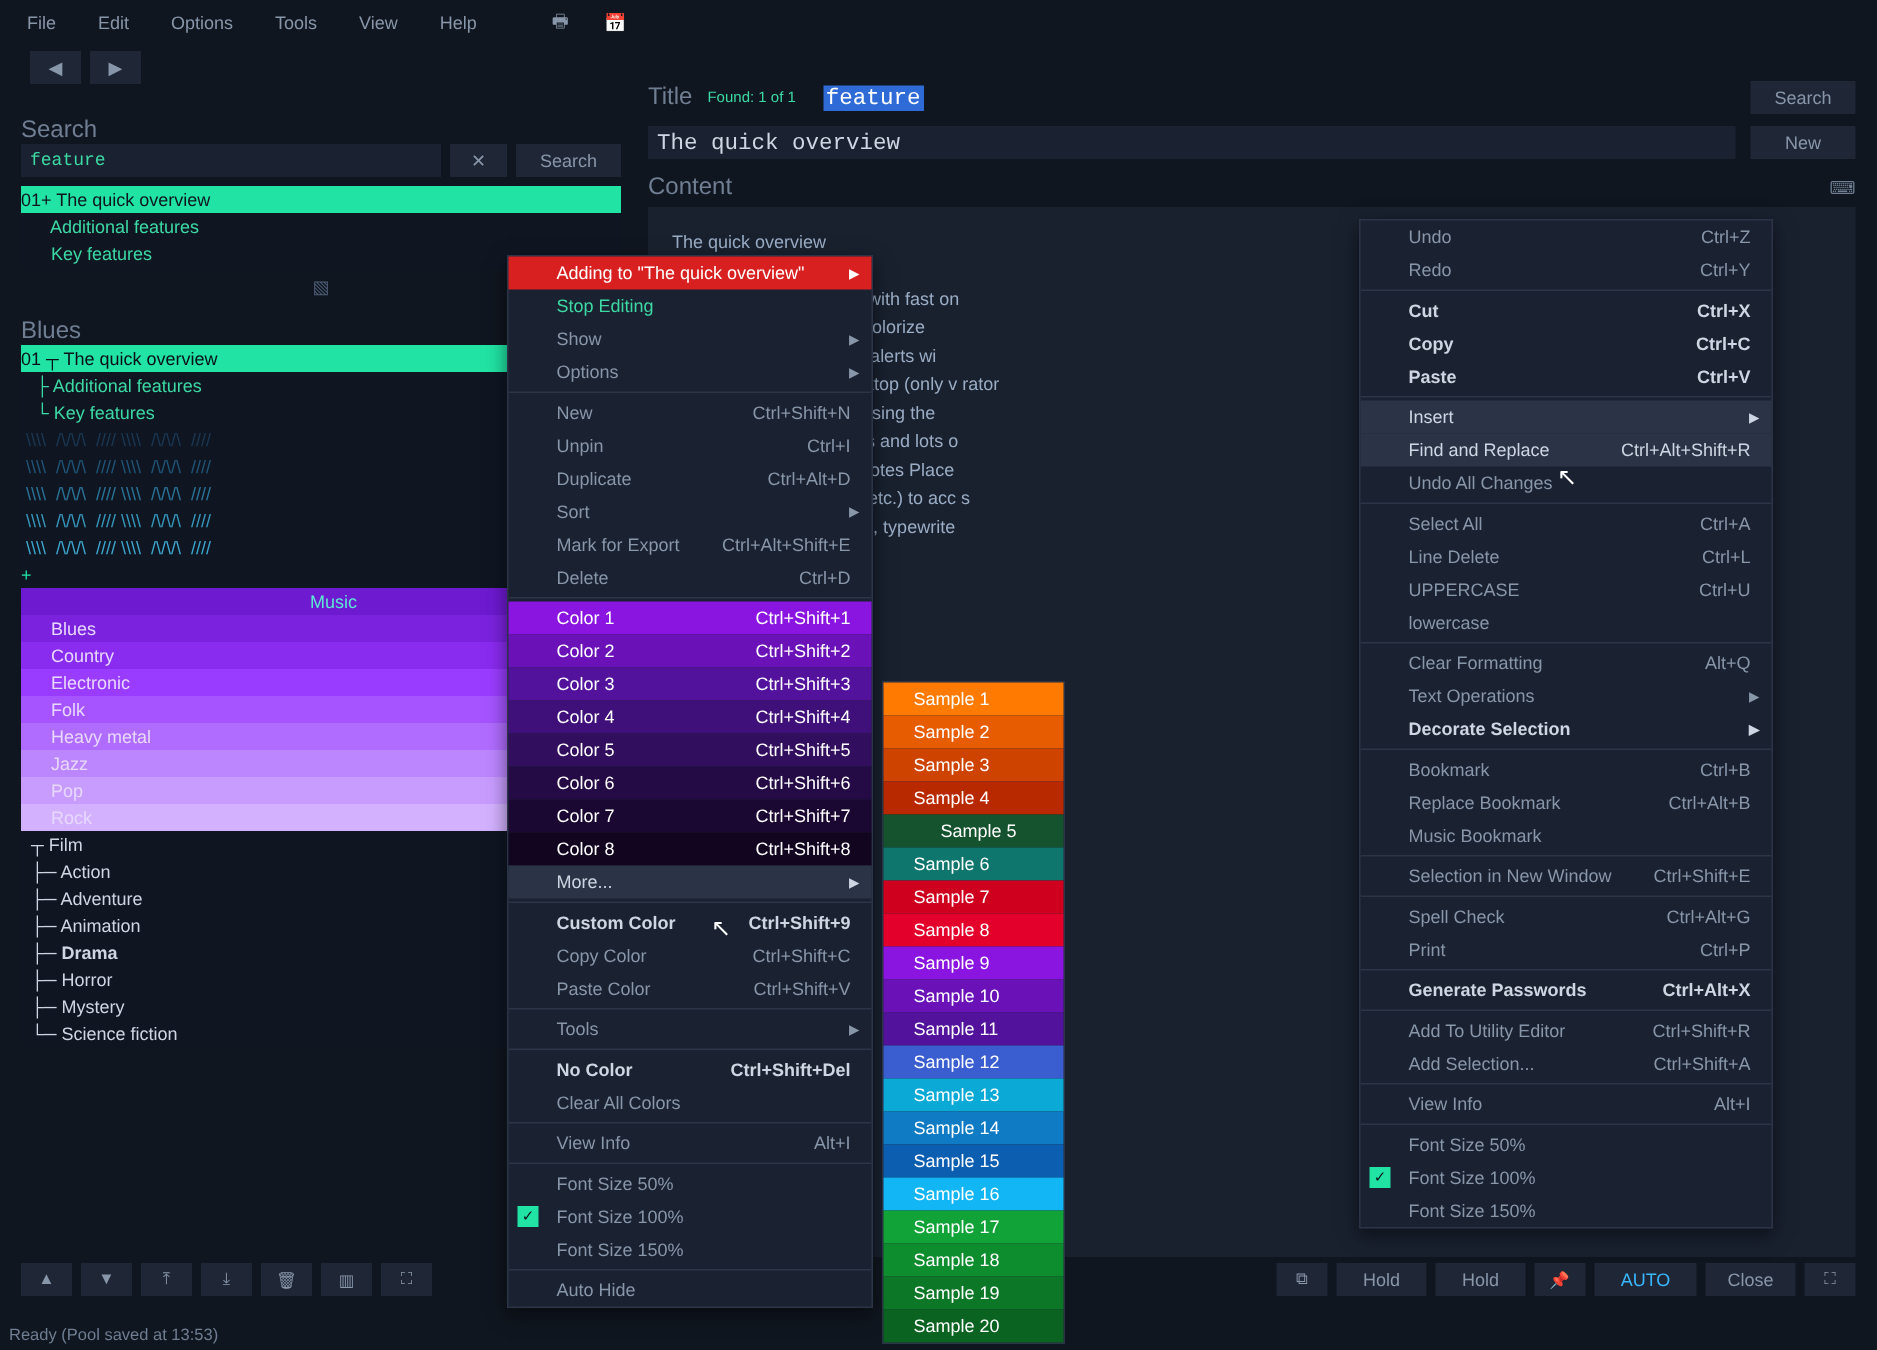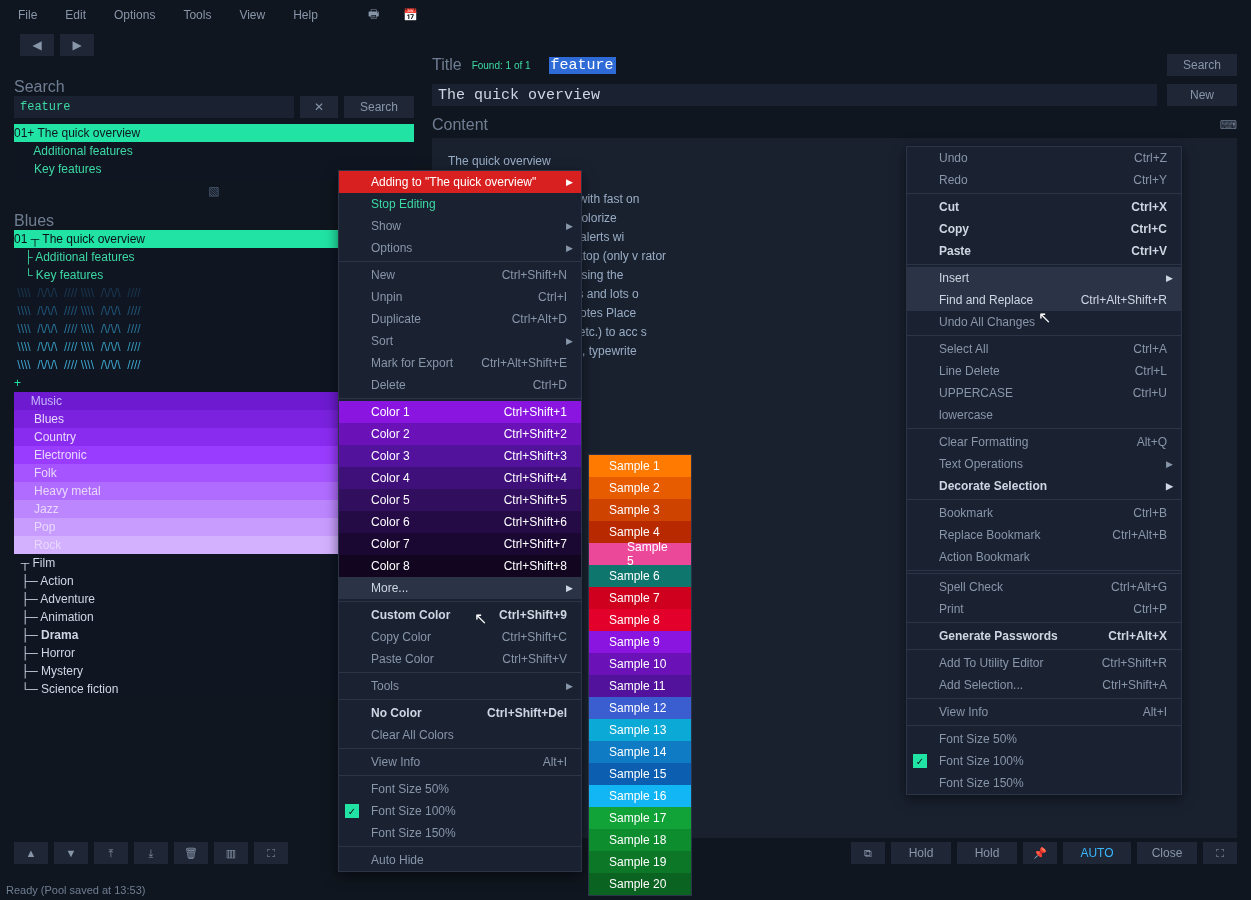--- a/index.html
+++ b/index.html
@@ -91,21 +91,21 @@
   <div class="pinned-tree" id="tree2">
       <div class="pt-line" style="background: rgb(33, 227, 163); color: rgb(11, 16, 24);">01 ┬ The quick overview</div>
       <div class="pt-line" style="color: rgb(61, 217, 164);">   ├ Additional features</div>
       <div class="pt-line" style="color: rgb(61, 217, 164);">   └ Key features</div>
       <div class="pt-line" style="color: rgb(26, 56, 84);"> \\\\  /\/\/\  //// \\\\  /\/\/\  ////</div>
       <div class="pt-line" style="color: rgb(32, 85, 119);"> \\\\  /\/\/\  //// \\\\  /\/\/\  ////</div>
       <div class="pt-line" style="color: rgb(42, 117, 153);"> \\\\  /\/\/\  //// \\\\  /\/\/\  ////</div>
       <div class="pt-line" style="color: rgb(55, 153, 190);"> \\\\  /\/\/\  //// \\\\  /\/\/\  ////</div>
       <div class="pt-line" style="color: rgb(62, 166, 207);"> \\\\  /\/\/\  //// \\\\  /\/\/\  ////</div>
       <div class="pt-line" style="color: rgb(33, 227, 163);">+</div>
-      <div class="pt-line" style="background: rgb(109, 26, 208); color: #c4b5fd;">     Music</div>
+      <div class="pt-line" style="background: rgb(109, 26, 208); color: #5eead4; text-align: center;">     Music</div>
       <div class="pt-line" style="background: rgb(122, 34, 222); color: rgb(232, 216, 255);">      Blues</div>
       <div class="pt-line" style="background: rgb(138, 43, 240); color: rgb(232, 216, 255);">      Country</div>
       <div class="pt-line" style="background: rgb(154, 60, 255); color: rgb(232, 216, 255);">      Electronic</div>
       <div class="pt-line" style="background: rgb(165, 84, 255); color: rgb(232, 216, 255);">      Folk</div>
       <div class="pt-line" style="background: rgb(176, 108, 255); color: rgb(232, 216, 255);">      Heavy metal</div>
       <div class="pt-line" style="background: rgb(188, 134, 255); color: rgb(232, 216, 255);">      Jazz</div>
       <div class="pt-line" style="background: rgb(200, 156, 255); color: rgb(232, 216, 255);">      Pop</div>
       <div class="pt-line" style="background: rgb(211, 177, 255); color: rgb(232, 216, 255);">      Rock</div>
       <div class="pt-line" style="color: rgb(207, 214, 227);">  ┬ Film</div>
       <div class="pt-line" style="color: rgb(207, 214, 227);">  ├─ Action</div>
@@ -289,26 +289,26 @@
     </div>
     <div class="row">
       <span>Font Size 150%</span>
     </div>
     <div class="sep"></div>
     <div class="row">
       <span>Auto Hide</span>
     </div>
   </div>
 
-<div class="sample-menu" id="samples" style="left:588px; top:454px; width:104px;">
+<div class="sample-menu" id="samples" style="left:588px; top:454px; width:122px;">
     <div class="sample-row" style="background: rgb(255, 122, 0);">Sample 1</div>
     <div class="sample-row" style="background: rgb(232, 92, 0);">Sample 2</div>
     <div class="sample-row" style="background: rgb(207, 67, 0);">Sample 3</div>
     <div class="sample-row" style="background: rgb(185, 41, 0);">Sample 4</div>
-    <div class="sample-row" style="background: #ec4899; padding-left: 38px;">Sample 5</div>
+    <div class="sample-row" style="background: #14532d; padding-left: 38px;">Sample 5</div>
     <div class="sample-row" style="background: #0f766e; text-align: center;">Sample 6</div>
     <div class="sample-row" style="background: rgb(207, 0, 30);">Sample 7</div>
     <div class="sample-row" style="background: rgb(227, 0, 42);">Sample 8</div>
     <div class="sample-row" style="background: rgb(138, 20, 224);">Sample 9</div>
     <div class="sample-row" style="background: rgb(106, 18, 184);">Sample 10</div>
     <div class="sample-row" style="background: rgb(82, 18, 156);">Sample 11</div>
     <div class="sample-row" style="background: rgb(58, 94, 208);">Sample 12</div>
     <div class="sample-row" style="background: rgb(10, 169, 214);">Sample 13</div>
     <div class="sample-row" style="background: rgb(14, 123, 196);">Sample 14</div>
     <div class="sample-row" style="background: rgb(11, 94, 176);">Sample 15</div>
@@ -385,23 +385,27 @@
     <div class="sep"></div>
     <div class="row">
       <span>Bookmark</span>
       <span>Ctrl+B</span>
     </div>
     <div class="row">
       <span>Replace Bookmark</span>
       <span>Ctrl+Alt+B</span>
     </div>
     <div class="row">
-      <span>Action Bookmark</span>
-    </div>
-    <div class="sep"></div>
+      <span>Music Bookmark</span>
+    </div>
+    <div class="sep"></div>
+    <div class="row">
+      <span>Selection in New Window</span>
+      <span>Ctrl+Shift+E</span>
+    </div>
     <div class="sep"></div>
     <div class="row">
       <span>Spell Check</span>
       <span>Ctrl+Alt+G</span>
     </div>
     <div class="row">
       <span>Print</span>
       <span>Ctrl+P</span>
     </div>
     <div class="sep"></div>

